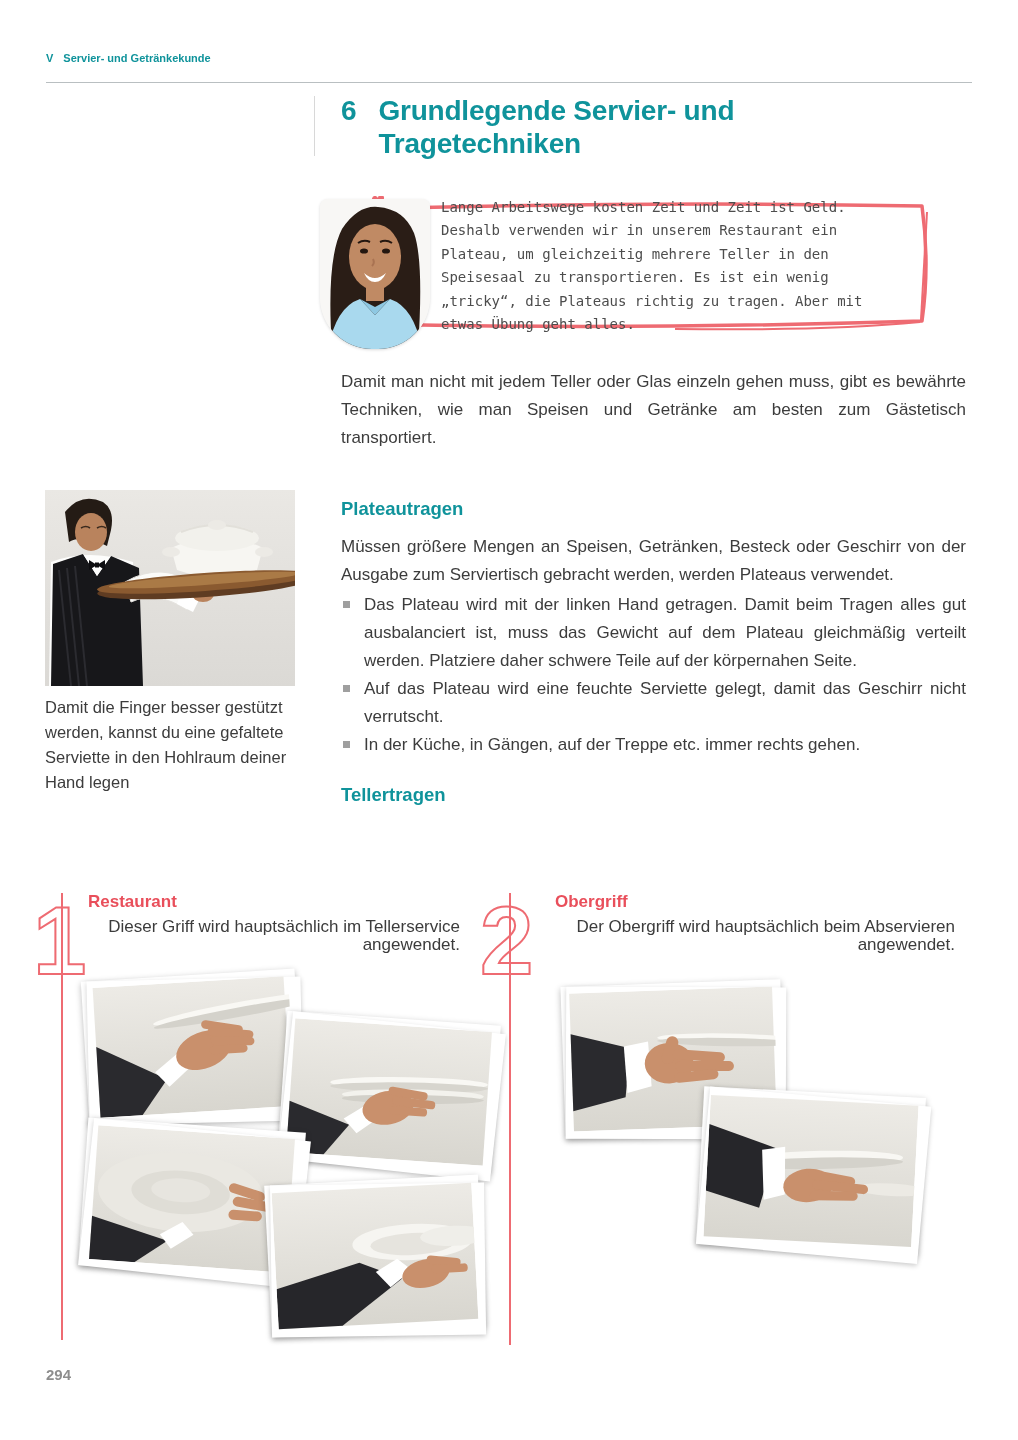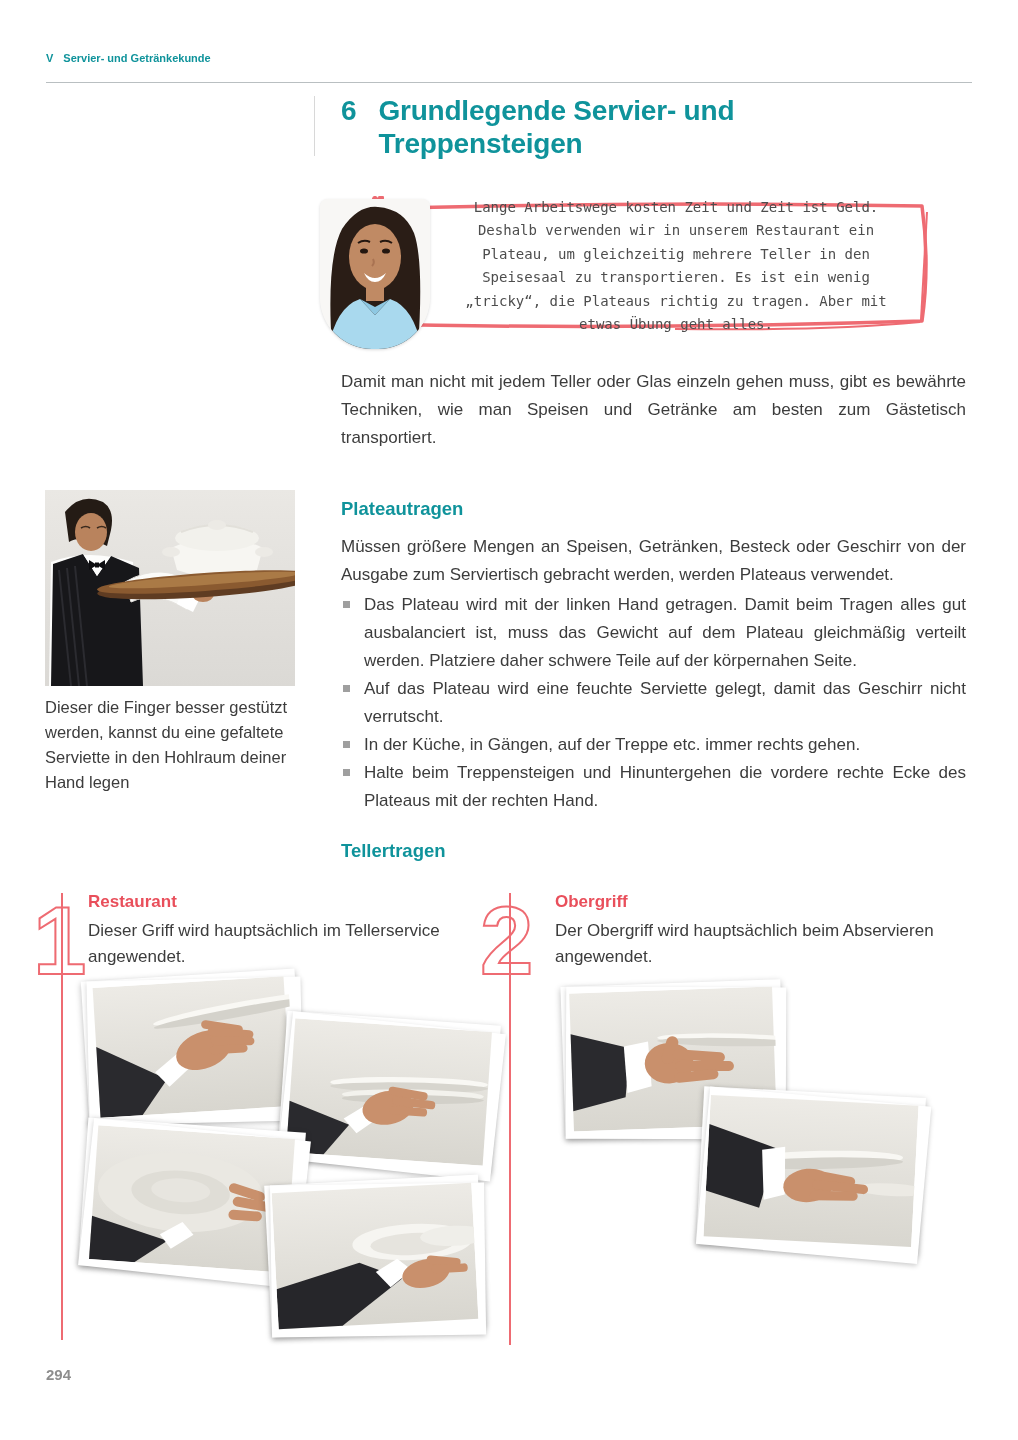--- a/index.html
+++ b/index.html
@@ -17,21 +17,21 @@
   .header-rule{position:absolute;left:46px;top:82px;width:926px;height:1px;background:var(--rule);}
   .heading-guide{position:absolute;left:314px;top:96px;width:1px;height:60px;background:#d8d8d8;}
 
   
   .chapter-title{position:absolute;left:341px;top:94px;display:flex;gap:22px;color:var(--teal);font-weight:bold;font-size:28px;line-height:33px;letter-spacing:-0.2px;}
 
   
   .bubble{position:absolute;left:345px;top:196px;width:592px;height:138px;}
   .bubble svg.frame{position:absolute;inset:0;}
   .bubble-text{position:absolute;left:96px;right:26px;top:10px;bottom:8px;display:flex;align-items:center;
-    font-family:"DejaVu Sans Mono",monospace;font-size:14px;line-height:23.5px;color:#4d4d4d;text-align:center;}
+    font-family:"DejaVu Sans Mono",monospace;font-size:14px;line-height:23.5px;color:#4d4d4d;}
   .portrait{position:absolute;left:-25px;top:3px;width:110px;height:150px;border-radius:8px 8px 52px 52px;
     overflow:hidden;background:#f8f7f5;box-shadow:0 1px 3px rgba(0,0,0,.15);}
 
   
   .main-col{position:absolute;left:341px;top:368px;width:625px;}
   .para{font-size:17px;line-height:28px;text-align:justify;}
   .intro-para{margin-bottom:46px;}
   .sec-heading{color:var(--teal);font-weight:bold;font-size:18.5px;margin-bottom:13px;}
   .sec-intro{margin-bottom:2px;}
   ul.bullets{list-style:none;}
@@ -43,21 +43,21 @@
   
   .side-figure{position:absolute;left:45px;top:490px;width:250px;}
   .side-figure .img{width:250px;height:196px;overflow:hidden;}
   .side-caption{margin-top:9px;font-size:16.5px;line-height:25px;color:var(--text);}
 
   
   .grip-line{position:absolute;width:2px;background:var(--sketch-red);}
   .grip-number{position:absolute;font-weight:bold;font-size:96px;line-height:1;
     -webkit-text-fill-color:transparent;color:transparent;-webkit-text-stroke:2px var(--sketch-red);}
   .grip-heading{position:absolute;color:var(--accent-red);font-weight:bold;font-size:17px;}
-  .grip-text{position:absolute;font-size:17px;line-height:26px;}
+  .grip-text{position:absolute;font-size:17px;line-height:18px;text-align:right;}
 
   
   .polaroid{position:absolute;background:#fff;padding:7px;box-shadow:0 2px 6px rgba(0,0,0,.28);}
   .polaroid::before{content:"";position:absolute;inset:0;background:#fff;z-index:-1;
     transform:rotate(2.2deg) translate(3px,4px);box-shadow:0 2px 5px rgba(0,0,0,.2);}
   .polaroid .ph{display:block;}
 
   .page-number{position:absolute;left:46px;top:1366px;color:var(--muted);font-size:15px;font-weight:600;}
 </style>
 </head>
@@ -66,21 +66,21 @@
 <div class="page">
 
   <div class="chapter-label">
     <span class="num">V</span><span>Servier- und Getränkekunde</span>
   </div>
   <div class="header-rule"></div>
   <div class="heading-guide"></div>
 
   <div class="chapter-title">
     <span>6</span>
-    <span><span>Grundlegende Servier- und</span><br><span>Treppensteigen</span></span>
+    <span><span>Grundlegende Servier- und</span><br><span>Tragetechniken</span></span>
   </div>
 
   <div class="bubble">
     <svg class="frame" viewBox="0 0 592 138">
       <path d="M13,13 Q300,5 577,10 Q585,68 577,125 Q292,134 17,128 Q9,70 13,13 Z" fill="none" stroke="var(--sketch-red)" stroke-width="3.5" stroke-linejoin="round" stroke-linecap="round"></path>
       <path d="M582,16 L576,124" fill="none" stroke="var(--sketch-red)" stroke-width="2"></path>
       <path d="M575,126 Q480,135 330,133" fill="none" stroke="var(--sketch-red)" stroke-width="2"></path>
       <path d="M30,3 L24,26 M36,2 L30,24" stroke="var(--sketch-red)" stroke-width="6" stroke-linecap="round"></path>
     </svg>
     <div class="bubble-text">
@@ -105,21 +105,20 @@
 
   <div class="main-col">
     <p class="para intro-para">Damit man nicht mit jedem Teller oder Glas einzeln gehen muss, gibt es bewährte Techniken, wie man Speisen und Getränke am besten zum Gästetisch transportiert.</p>
 
     <h2 class="sec-heading">Plateautragen</h2>
     <p class="para sec-intro">Müssen größere Mengen an Speisen, Getränken, Besteck oder Geschirr von der Ausgabe zum Serviertisch gebracht werden, werden Plateaus verwendet.</p>
     <ul class="bullets">
       <li>Das Plateau wird mit der linken Hand getragen. Damit beim Tragen alles gut ausbalanciert ist, muss das Gewicht auf dem Plateau gleichmäßig verteilt werden. Platziere daher schwere Teile auf der körpernahen Seite.</li>
       <li>Auf das Plateau wird eine feuchte Serviette gelegt, damit das Geschirr nicht verrutscht.</li>
       <li>In der Küche, in Gängen, auf der Treppe etc. immer rechts gehen.</li>
-      <li>Halte beim Treppensteigen und Hinuntergehen die vordere rechte Ecke des Plateaus mit der rechten Hand.</li>
     </ul>
 
     <div class="teller-block">
       <h2 class="sec-heading">Tellertragen</h2>
     </div>
   </div>
 
   <div class="side-figure">
     <div class="img">
       <svg viewBox="0 0 250 196" width="250" height="196">
@@ -157,21 +156,21 @@
           <ellipse cx="219" cy="62" rx="9" ry="5" fill="#eceae5"></ellipse>
         </g>
 
         <g transform="rotate(-4 160 96)">
           <ellipse cx="160" cy="96" rx="108" ry="11" fill="#5f3c22"></ellipse>
           <ellipse cx="160" cy="92" rx="108" ry="9" fill="#8a5a30"></ellipse>
           <ellipse cx="160" cy="90" rx="96" ry="5" fill="#aa7a46"></ellipse>
         </g>
       </svg>
     </div>
-    <p class="side-caption">Dieser die Finger besser gestützt werden, kannst du eine gefaltete Serviette in den Hohlraum deiner Hand legen</p>
+    <p class="side-caption">Damit die Finger besser gestützt werden, kannst du eine gefaltete Serviette in den Hohlraum deiner Hand legen</p>
   </div>
 
   <div class="grip-line" style="left:61px;top:893px;height:447px;"></div>
   <div class="grip-number" style="left:33px;top:893px;">1</div>
   <div class="grip-heading" style="left:88px;top:892px;">Restaurant</div>
   <div class="grip-text" style="left:88px;top:918px;width:372px;">Dieser Griff wird hauptsächlich im Tellerservice angewendet.</div>
 
   <div class="grip-line" style="left:509px;top:893px;height:452px;"></div>
   <div class="grip-number" style="left:480px;top:893px;">2</div>
   <div class="grip-heading" style="left:555px;top:892px;">Obergriff</div>

